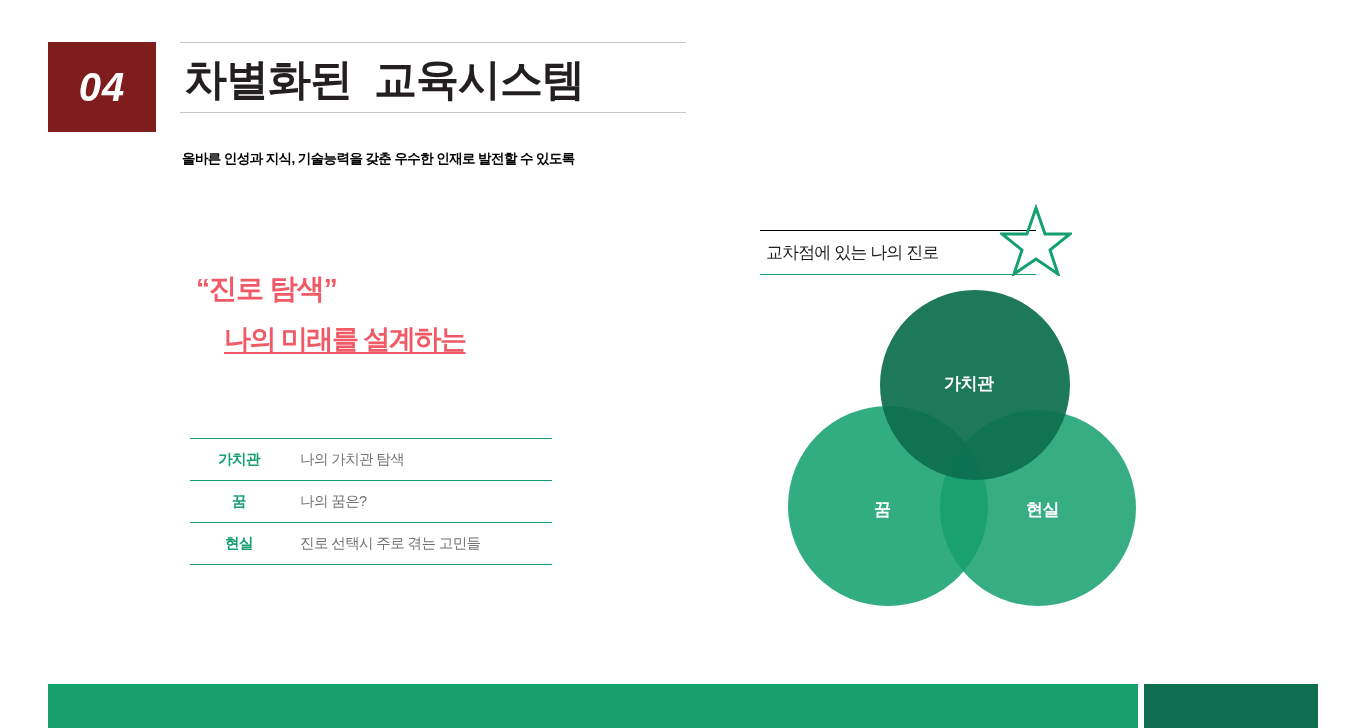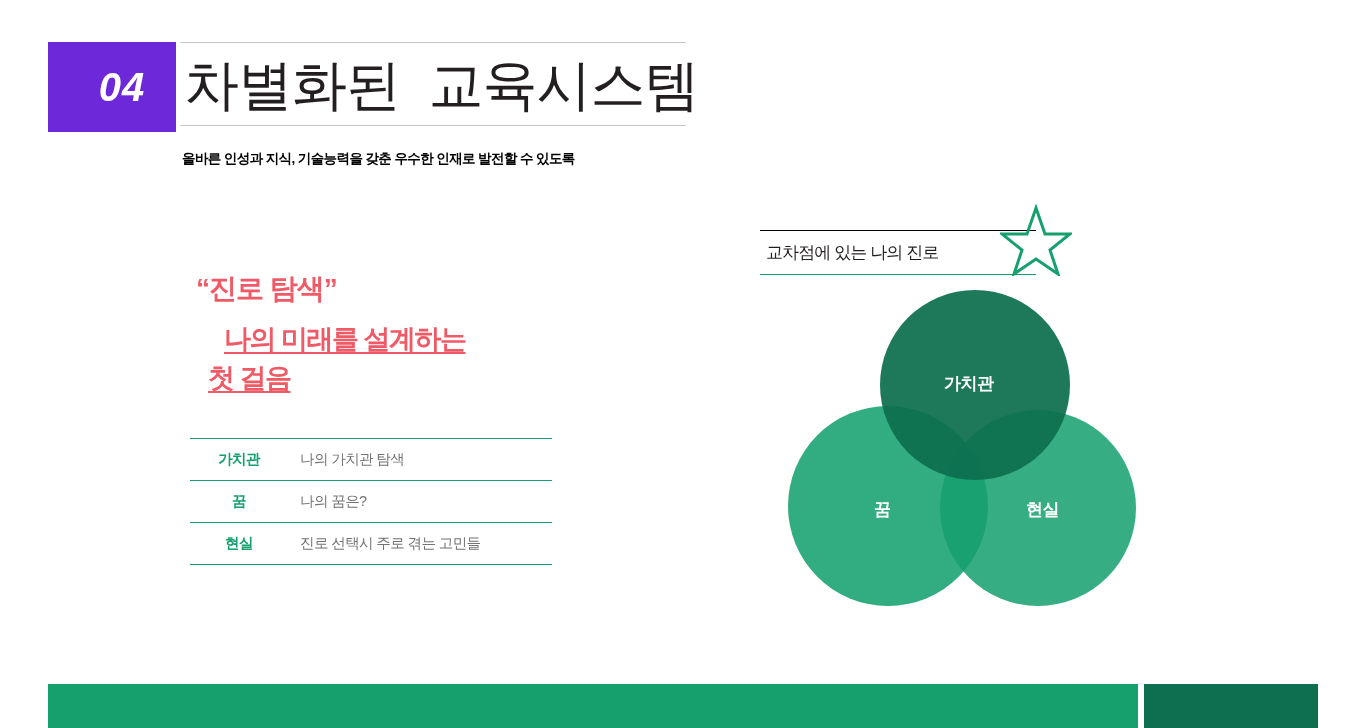--- a/index.html
+++ b/index.html
@@ -16,44 +16,43 @@
     color: #231f20;
   }
 
   
   .slide-number {
     position: absolute;
     left: 48px;
     top: 42px;
     width: 108px;
     height: 90px;
-    background: #6d28d9;
+    background: #7f1d1d;
     color: #ffffff;
     font-size: 40px;
     font-weight: bold;
     font-style: italic;
     display: flex;
     align-items: center;
     justify-content: center;
     letter-spacing: 1px;
-    padding-left: 20px;
   }
   .title-block {
     position: absolute;
     left: 180px;
     top: 42px;
     width: 510px;
   }
   .title-rule-top {
     border-top: 1px solid #c8c8c8;
     width: 506px;
   }
   .main-title {
-    font-size: 55px;
-    font-weight: normal;
+    font-size: 43px;
+    font-weight: bold;
     letter-spacing: -1px;
     color: #231f20;
     padding: 14px 0 10px 4px;
     line-height: 1.05;
     white-space: pre;
   }
   .title-rule-bottom {
     border-top: 1px solid #c8c8c8;
     width: 506px;
   }
@@ -227,21 +226,20 @@
   <div class="title-rule-bottom"></div>
 </div>
 
 <div class="subtitle">
   <div>올바른 인성과 지식, 기술능력을 갖춘 우수한 인재로 발전할 수 있도록</div>
 </div>
 
 <div class="quote-block">
   <div class="quote-line-1">“진로 탐색”</div>
   <div><span class="quote-line-2">나의 미래를 설계하는</span></div>
-  <div><span class="quote-line-3">첫 걸음</span></div>
 </div>
 
 <table class="info-table">
   <tbody>
     <tr>
       <td class="label">가치관</td>
       <td class="value">나의 가치관 탐색</td>
     </tr>
     <tr>
       <td class="label">꿈</td>

